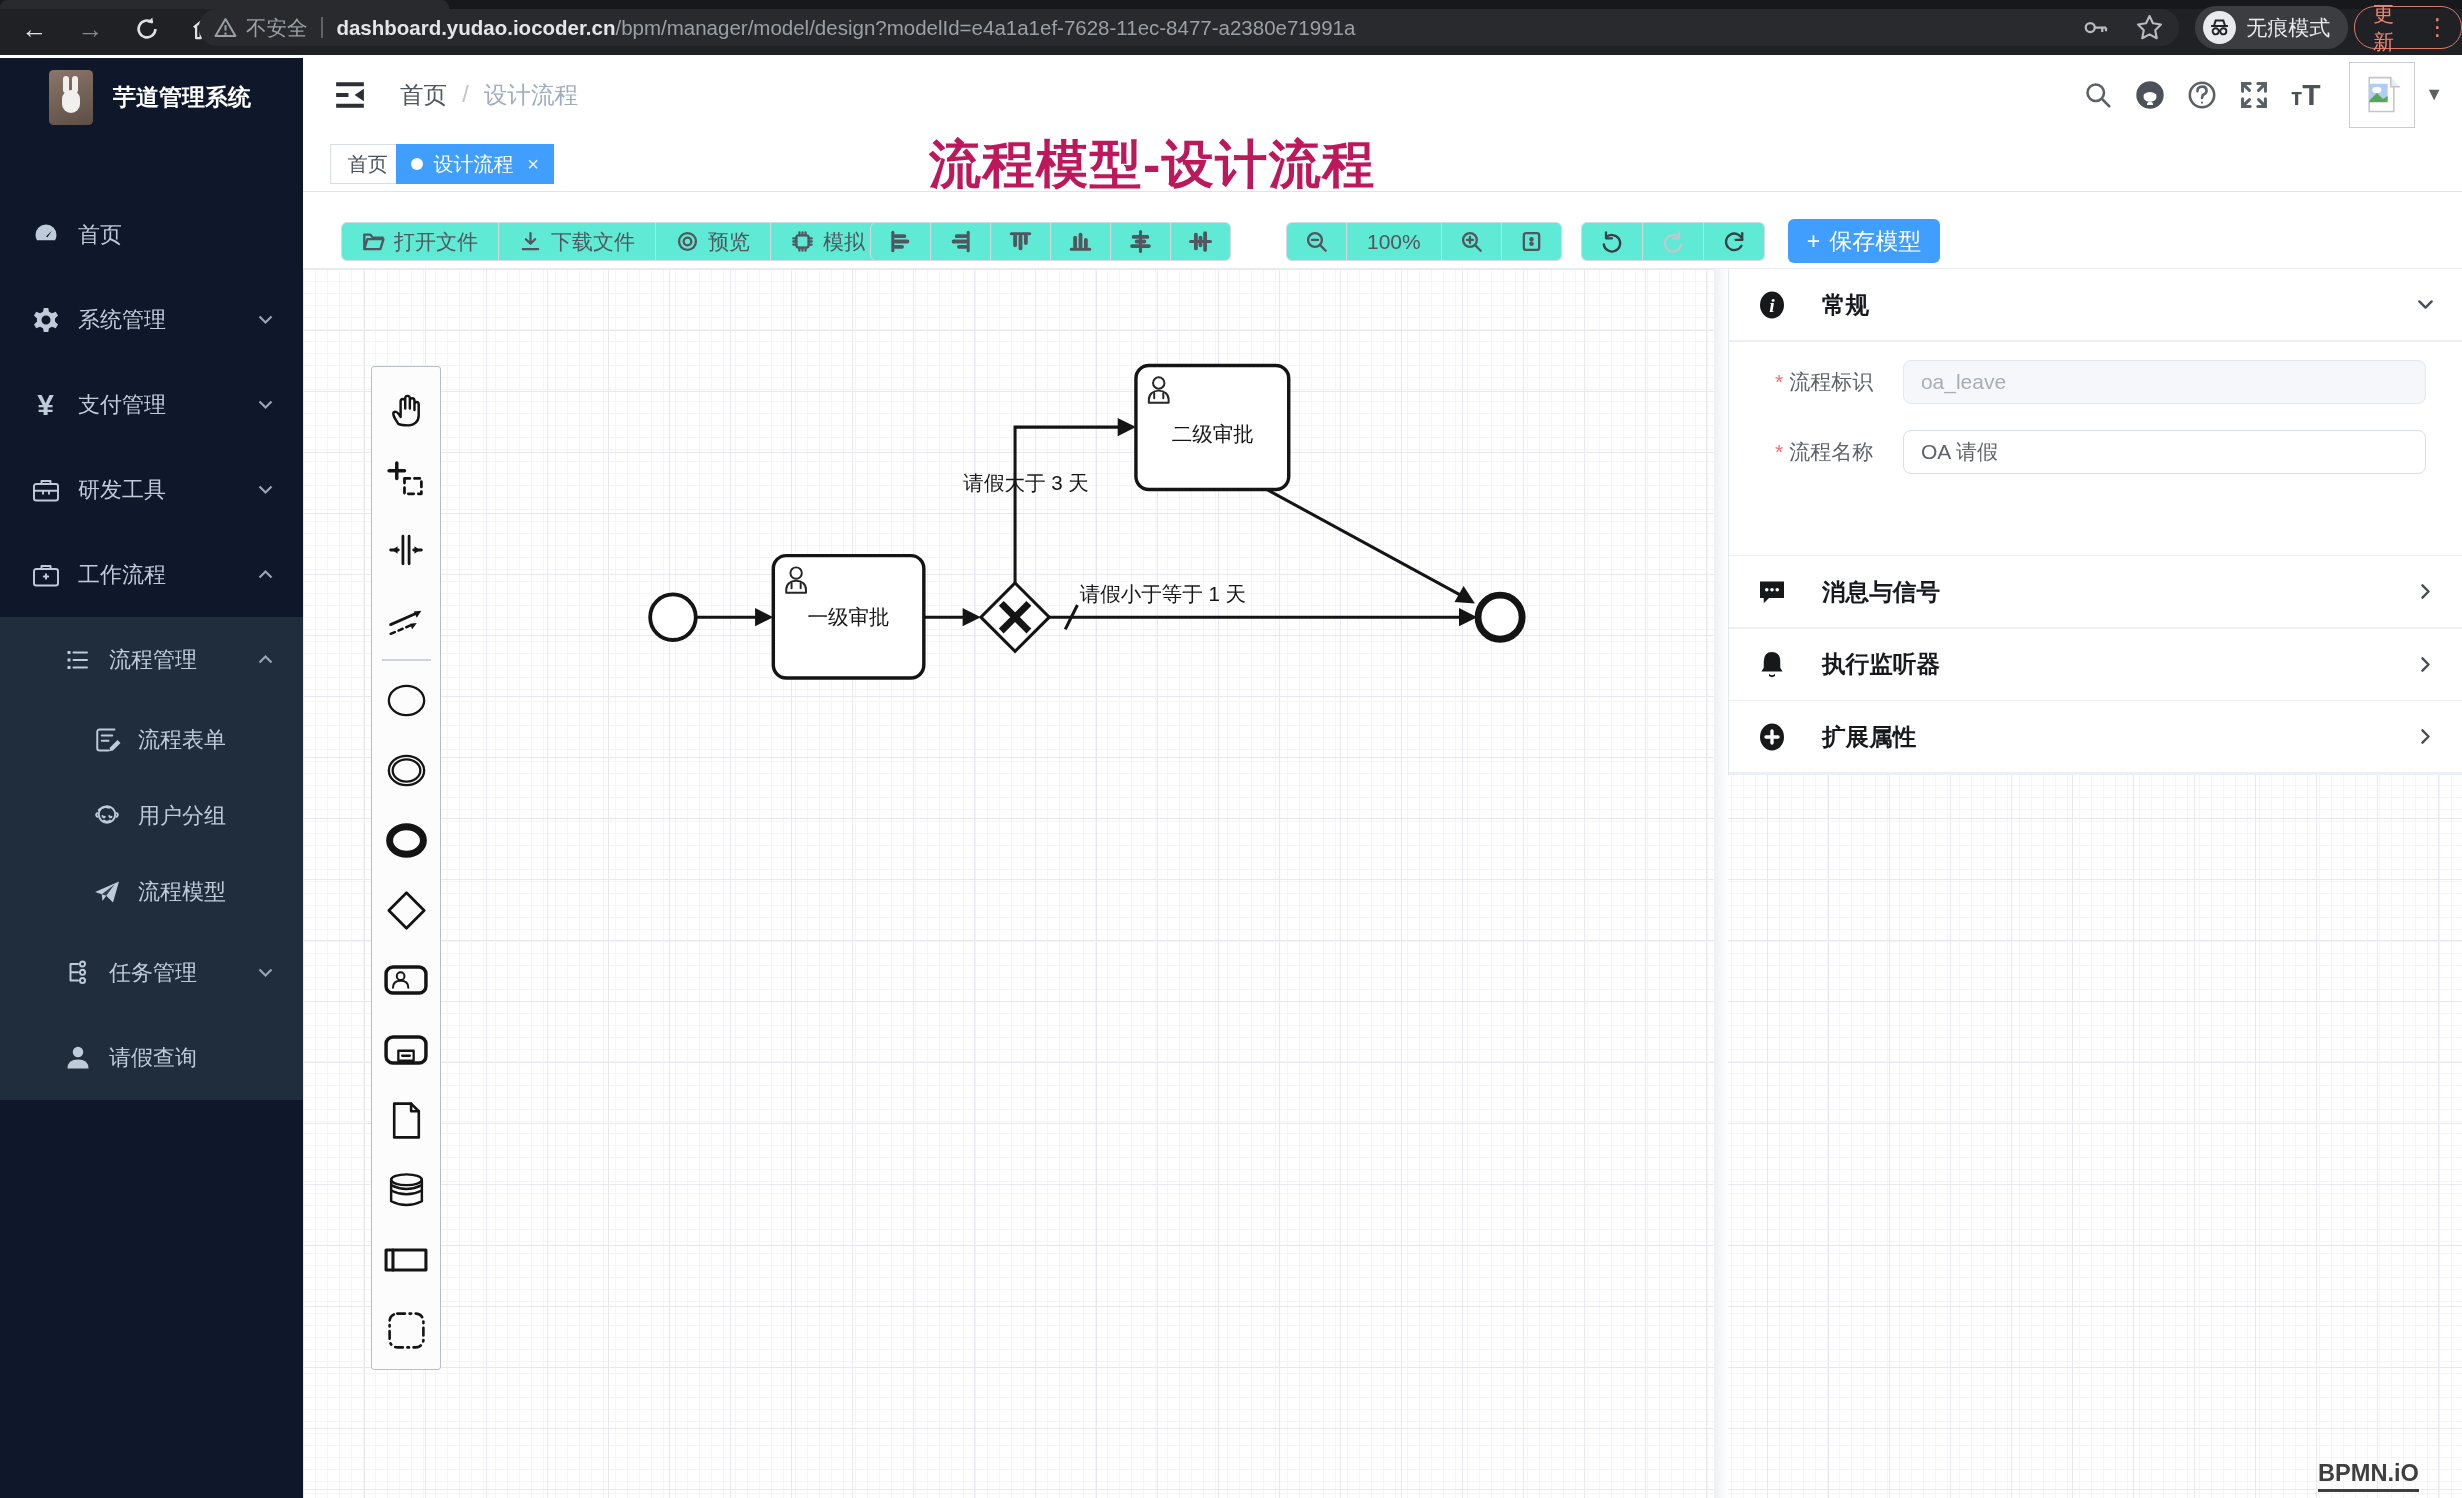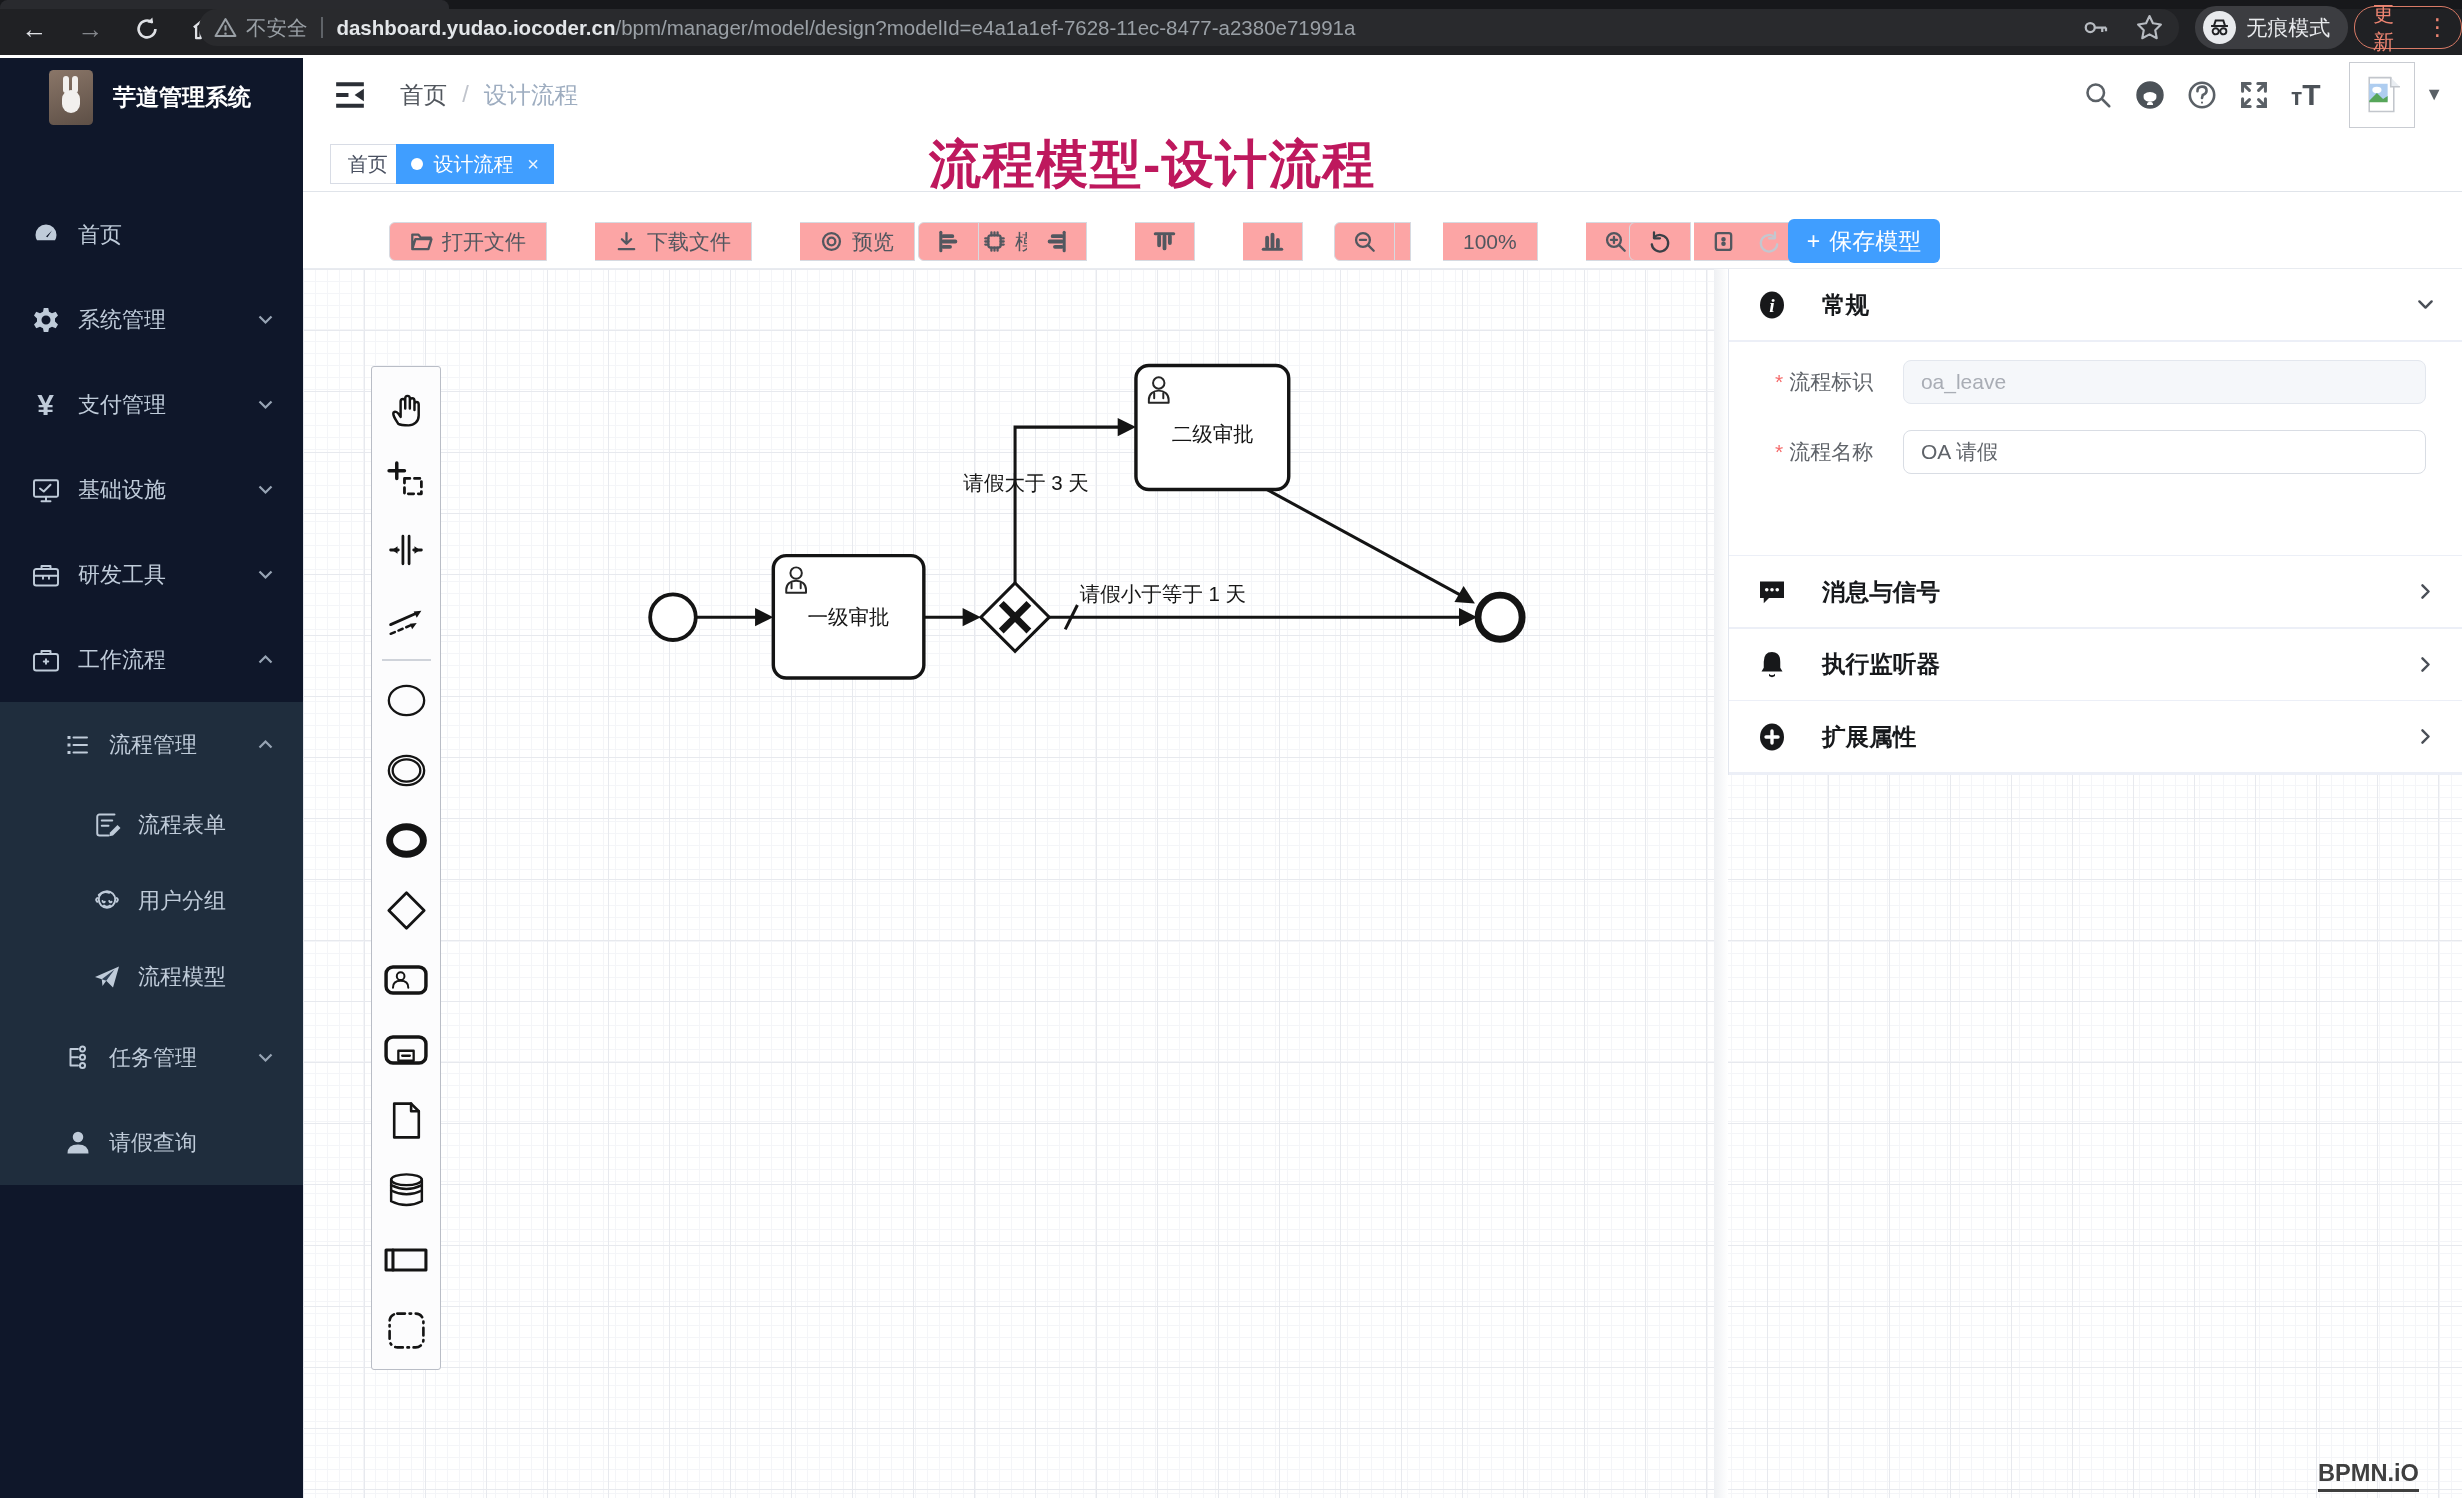--- a/index.html
+++ b/index.html
@@ -66,21 +66,21 @@
   .vtab{position:absolute;top:9px;height:40px;box-sizing:border-box;display:flex;align-items:center;font-size:20px;cursor:pointer;}
   .vtab.plain{left:27px;padding:0 16.7px;border:0.8px solid #d8dce5;color:#495060;background:#fff;}
   .vtab.active{left:93px;padding:0 15px;background:#409eff;color:#fff;gap:10.6px;}
   .vtab .dot{width:12px;height:12px;border-radius:6px;background:#fff;}
   .vtab .x{font-size:20px;opacity:.9;margin-left:3px;}
   
   .annot{position:absolute;left:929px;top:106px;font-size:52px;font-weight:bold;color:#be185d;z-index:60;letter-spacing:1.5px;margin-top:24px;}
   
   .toolbar{position:absolute;left:303px;top:192px;width:2160px;height:76px;background:#fff;}
   .tb-group{position:absolute;top:30px;display:flex;}
-  .tb-btn{height:39px;background:#fca5a5;border:0.8px solid #d6dae1;border-left-width:0;display:flex;align-items:center;justify-content:center;gap:9px;color:#52575f;font-size:21px;padding:0 20px;box-sizing:border-box;cursor:pointer;margin-left:48px;}
+  .tb-btn{height:39px;background:#5eead4;border:0.8px solid #d6dae1;border-left-width:0;display:flex;align-items:center;justify-content:center;gap:9px;color:#52575f;font-size:21px;padding:0 20px;box-sizing:border-box;cursor:pointer;}
   .tb-group .tb-btn:first-child{border-left-width:0.8px;border-radius:6px 0 0 6px;}
   .tb-group .tb-btn:last-child{border-radius:0 6px 6px 0;}
   .tb-btn svg{stroke:#52575f;fill:none;stroke-width:3;stroke-linecap:round;stroke-linejoin:round;}
   .tb-btn.icon-only{padding:0 18px;}
   .tb-btn.disabled svg{stroke:#c3c7cf;}
   .save-btn{position:absolute;left:1485px;top:27px;width:152px;height:44px;background:#409eff;border-radius:6px;color:#fff;font-size:23px;display:flex;align-items:center;justify-content:center;gap:9px;cursor:pointer;}
   
   .canvas{position:absolute;left:303px;top:268px;width:2160px;height:1230px;
     background:
       linear-gradient(#e7e9ee 0.8px,transparent 0.8px) 0 0/61px 61px,
@@ -206,32 +206,20 @@
           <span style="font-size:30px;font-weight:bold;color:#bfcbd9;">¥</span>
         </span>
       <span class="ml">支付管理</span>
       <span class="chev"><svg width="21" height="21" viewBox="0 0 28 28">
             <polyline points="6,10 14,18 22,10"></polyline>
           </svg></span>
     </div>
     <div class="m-item">
       <span class="mi">
           <svg width="30" height="30" viewBox="0 0 40 40">
-            <rect class="micon" x="4" y="7" width="32" height="22" rx="2"></rect>
-            <path class="micon" d="M14,35 h12 M20,29 v6 M12,18 l5,4 l9,-9"></path>
-          </svg>
-        </span>
-      <span class="ml">基础设施</span>
-      <span class="chev"><svg width="21" height="21" viewBox="0 0 28 28">
-            <polyline points="6,10 14,18 22,10"></polyline>
-          </svg></span>
-    </div>
-    <div class="m-item">
-      <span class="mi">
-          <svg width="30" height="30" viewBox="0 0 40 40">
             <rect class="micon" x="4" y="12" width="32" height="22" rx="3"></rect>
             <path class="micon" d="M14,12 v-4 h12 v4 M4,21 h32 M16,21 v4 M24,21 v4"></path>
           </svg>
         </span>
       <span class="ml">研发工具</span>
       <span class="chev"><svg width="21" height="21" viewBox="0 0 28 28">
             <polyline points="6,10 14,18 22,10"></polyline>
           </svg></span>
     </div>
     <div class="m-item">

